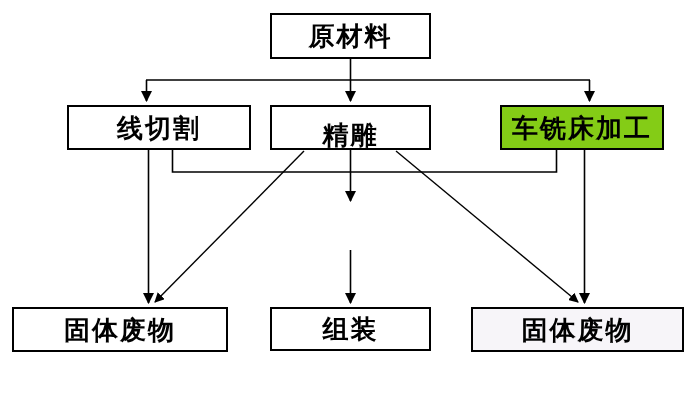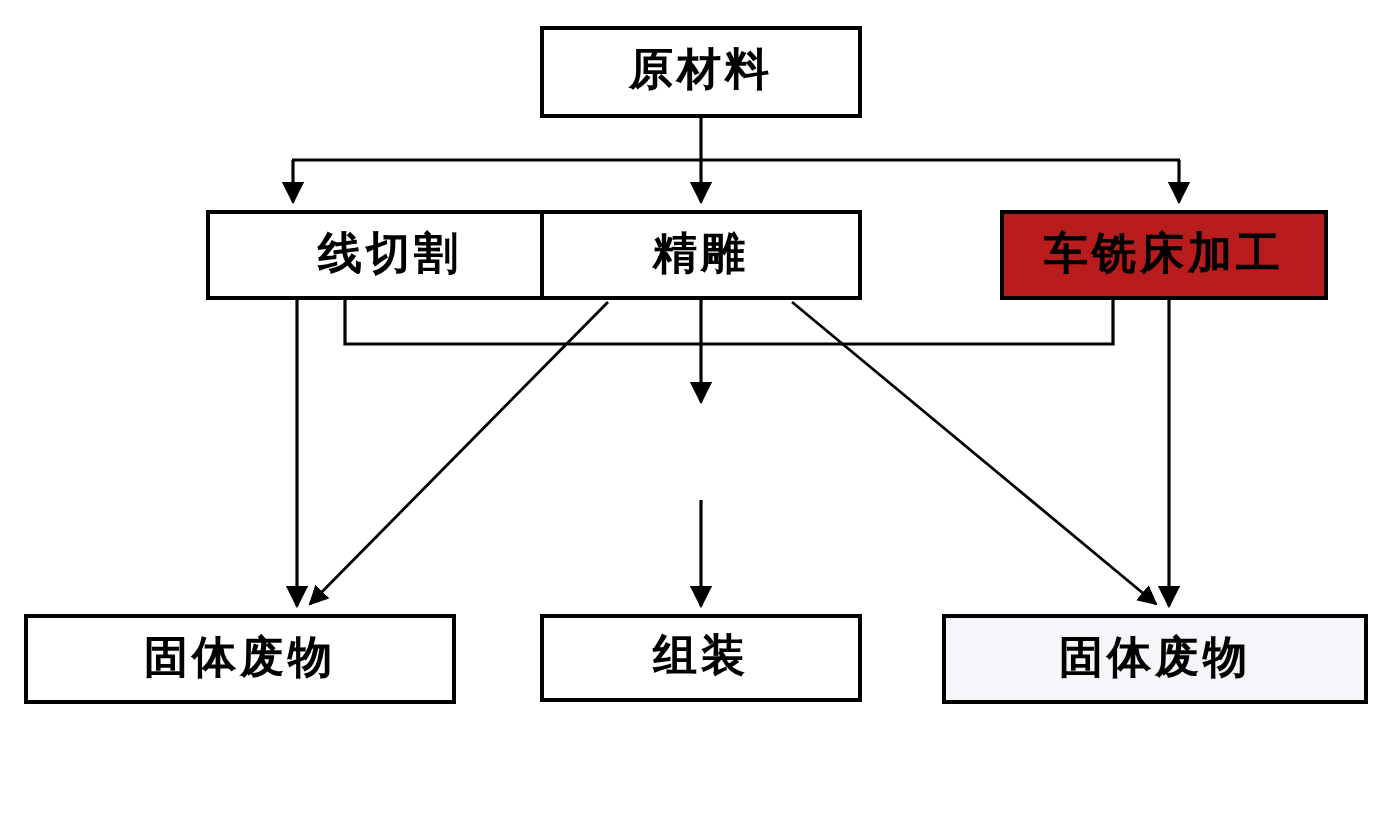--- a/index.html
+++ b/index.html
@@ -34,30 +34,30 @@
     display: flex;
     align-items: center;
     justify-content: center;
     z-index: 2;
   }
   .node.tinted {
     background: #f7f5f9;
   }
   .node-label {
     font-family: "DejaVu Sans", "Liberation Sans", sans-serif;
-    font-size: 22px;
+    font-size: 26px;
     font-weight: bold;
     color: #000000;
     letter-spacing: 2px;
     line-height: 1;
     white-space: nowrap;
   }
   
   #node-raw-material   { left: 270px; top: 13px;  width: 161px; height: 46px; }
-  #node-wire-cutting   { left: 67px;  top: 105px; width: 184px; height: 45px; margin-left: 36px; }
+  #node-wire-cutting   { left: 67px;  top: 105px; width: 184px; height: 45px; }
   #node-fine-engraving { left: 270px; top: 105px; width: 161px; height: 45px; }
   #node-turn-mill      { left: 500px; top: 105px; width: 164px; height: 45px; }
   #node-heat-treatment { left: 270px; top: 205px; width: 161px; height: 45px; }
   #node-solid-waste-left   { left: 12px;  top: 307px; width: 216px; height: 45px; }
   #node-assembly           { left: 270px; top: 307px; width: 161px; height: 44px; }
   #node-solid-waste-right  { left: 471px; top: 307px; width: 213px; height: 45px; }
 </style>
 </head>
 <body>
 
@@ -96,25 +96,25 @@
   </svg>
 
   <div class="node" id="node-raw-material" style="background: rgb(255, 255, 255);">
     <span class="node-label">原材料</span>
   </div>
 
   <div class="node" id="node-wire-cutting" style="background: rgb(255, 255, 255);">
     <span class="node-label">线切割</span>
   </div>
 
-  <div class="node" id="node-fine-engraving" style="background: rgb(255, 255, 255);">
+  <div class="node" id="node-fine-engraving" style="background: rgb(255, 255, 255); align-items: flex-end;">
     <span class="node-label">精雕</span>
   </div>
 
-  <div class="node" id="node-turn-mill" style="background: #b91c1c;">
+  <div class="node" id="node-turn-mill" style="background: #84cc16;">
     <span class="node-label">车铣床加工</span>
   </div>
 
 
   <div class="node" id="node-solid-waste-left" style="background: rgb(255, 255, 255);">
     <span class="node-label">固体废物</span>
   </div>
 
   <div class="node" id="node-assembly" style="background: rgb(255, 255, 255);">
     <span class="node-label">组装</span>

